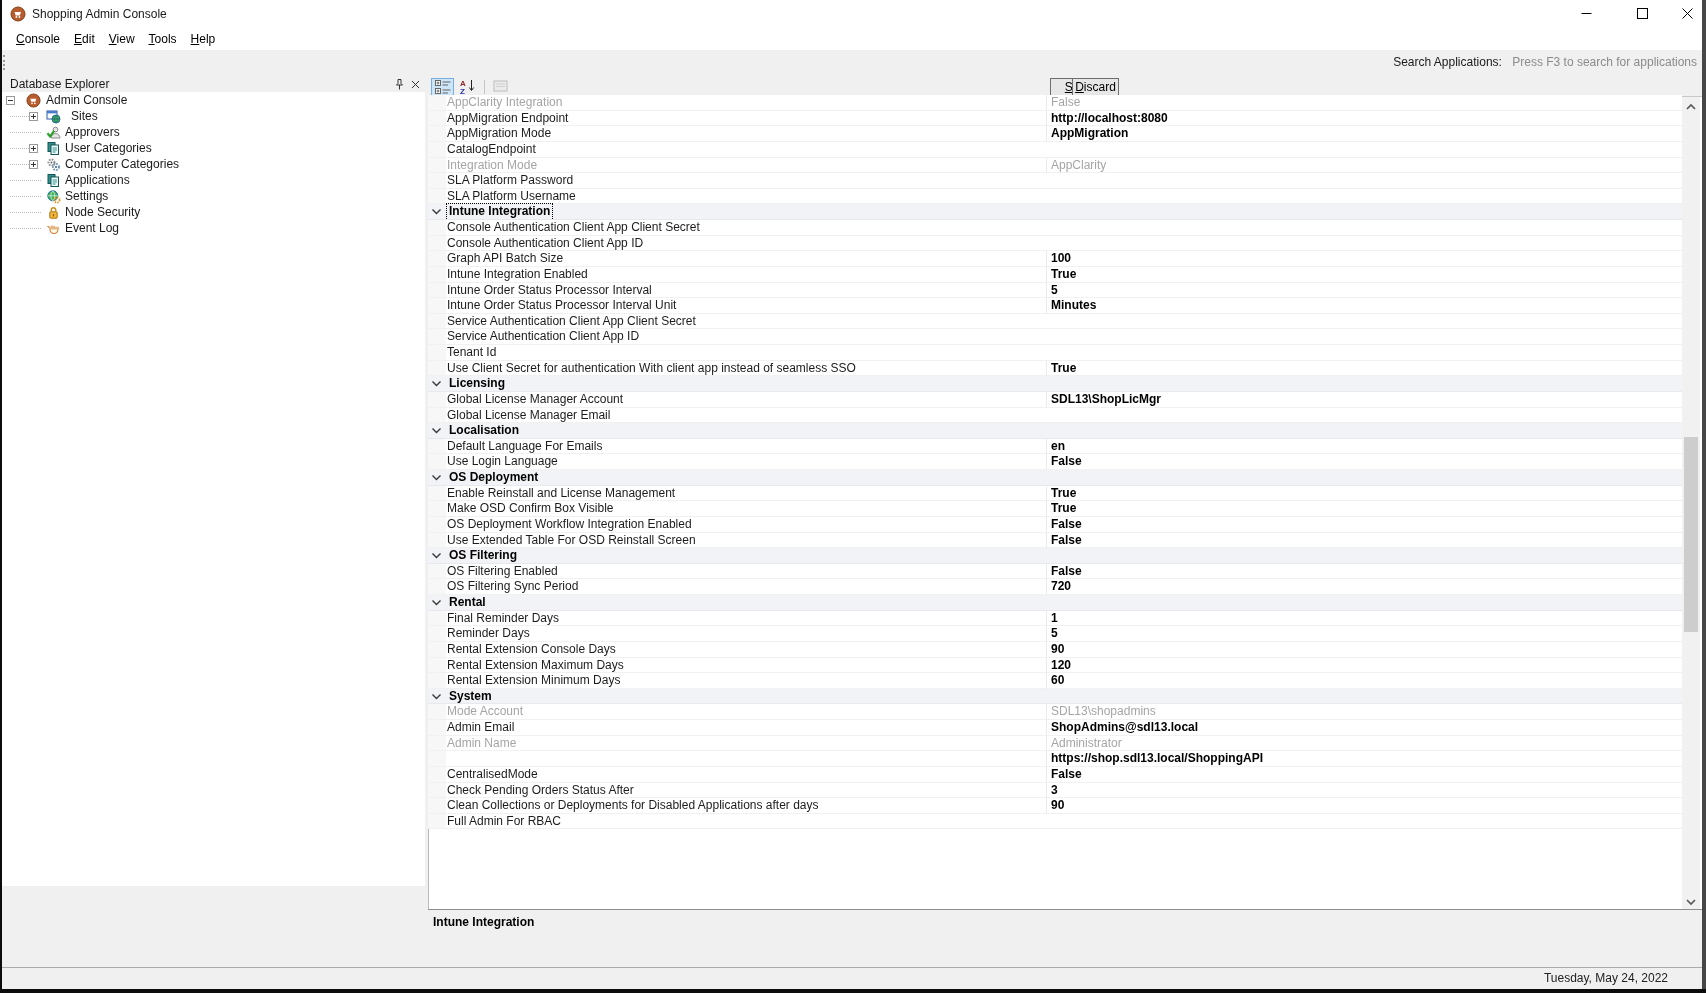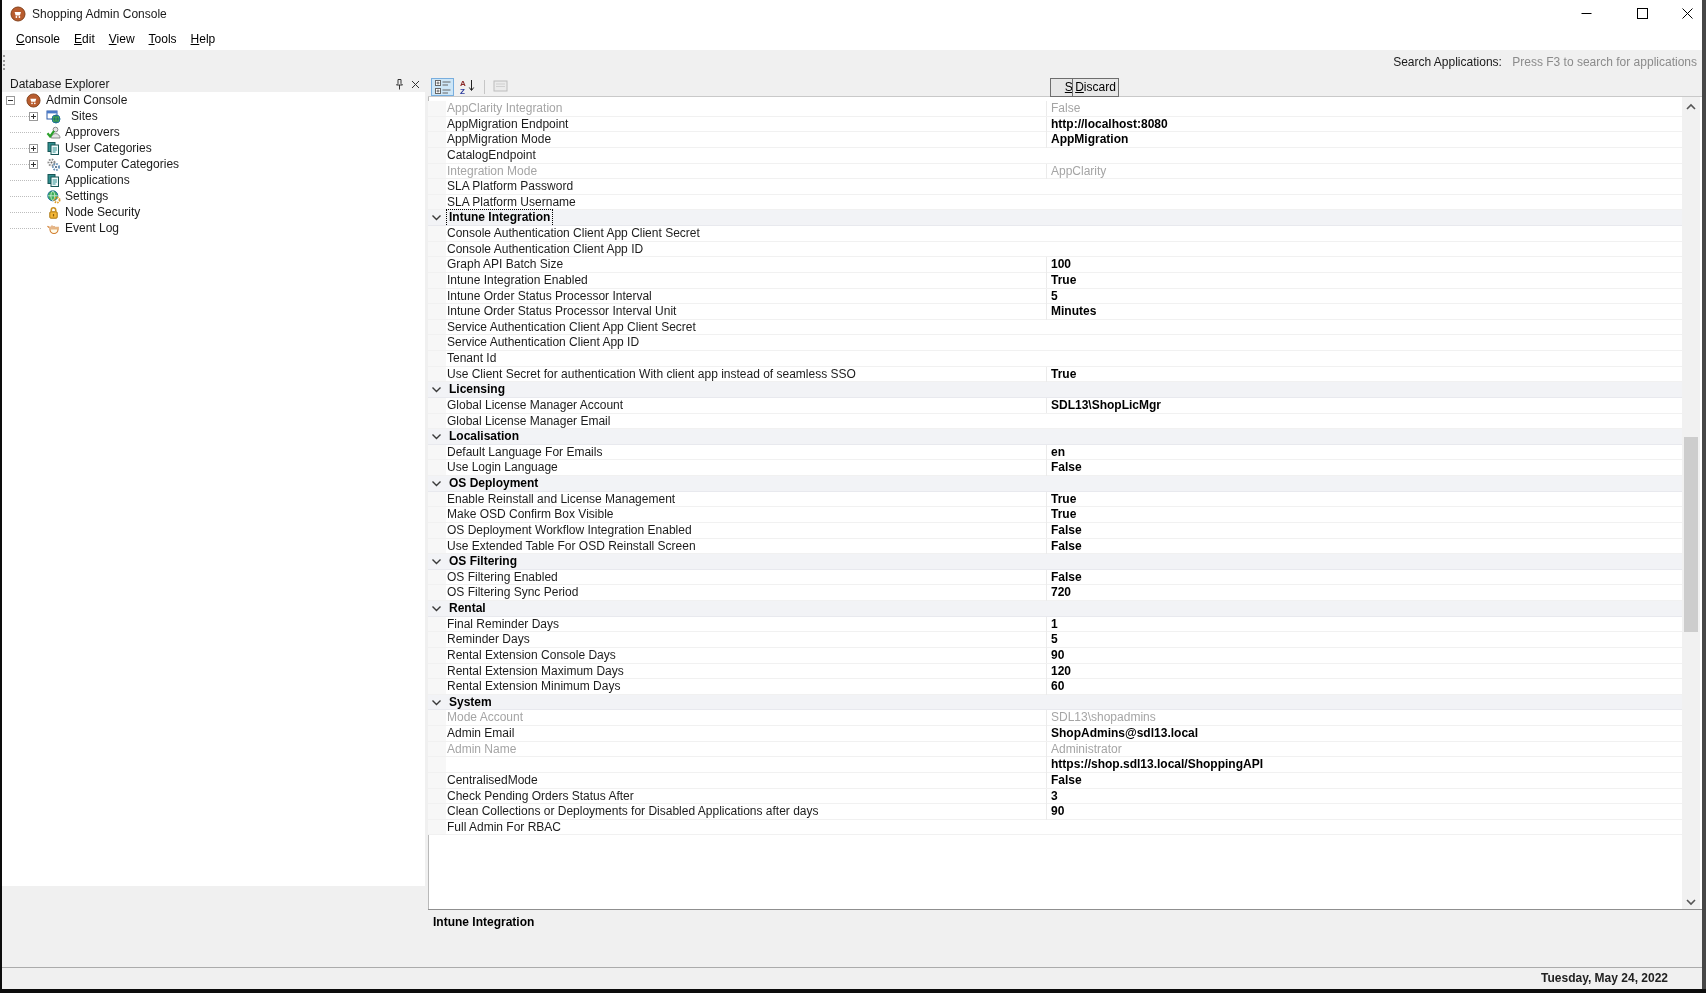--- a/index.html
+++ b/index.html
@@ -50,21 +50,21 @@
   #right-pane-bg{left:428px;top:76px;width:1274px;height:891px;background:#fff;border-left:1px solid #b9b9b9;box-sizing:border-box;}
   #ptoolbar{left:428px;top:76px;width:1274px;height:21px;background:#f0f0f0;border-bottom:1px solid #c9c9c9;box-sizing:border-box;}
   .pg-btn{top:78px;width:23px;height:18px;text-align:center;box-sizing:border-box;}
   .pg-btn.selected{background:#cde6f7;border:1px solid #79aede;}
   .pg-btn.disabled{opacity:.6;filter:grayscale(1);}
   .pg-sep{top:80px;width:1px;height:14px;background:#c6c6c6;}
   .cmd-btn{top:78px;height:19px;background:#e7e7e7;border:1px solid #6e6e6e;box-sizing:border-box;
     text-align:center;line-height:16px;font-size:12px;color:#000;}
 
   
-  #grid{left:428px;top:101px;width:1254px;}
+  #grid{left:428px;top:95px;width:1254px;}
   .g-row{position:relative;height:15.63px;line-height:15.4px;white-space:nowrap;box-sizing:border-box;}
   .g-row.item{border-bottom:1px solid #f1f1f1;background:#fff;}
   .g-row.item .g-gutter{position:absolute;left:0;top:0;width:18px;height:100%;background:#f7f7f7;}
   .g-name{position:absolute;left:18px;top:0;width:628px;padding-left:1px;overflow:hidden;color:#1c1c1c;}
   .g-value{position:absolute;left:618px;top:0;width:636px;padding-left:4px;border-left:1px solid #ebebeb;
     overflow:hidden;font-weight:bold;color:#000;box-sizing:border-box;}
   .g-row.readonly .g-name,.g-row.readonly .g-value{color:#a5a5a5;font-weight:normal;}
   .g-row.category{background:#f2f3f6;border-bottom:1px solid #e8e9ee;}
   .g-row.category .g-cat-label{position:absolute;left:19px;top:0;font-weight:bold;color:#000;padding:0 2px;}
   .g-row.category.selected .g-cat-label{outline:1px dotted #000;}
@@ -72,21 +72,21 @@
 
   
   #vscroll{left:1682px;top:97px;width:18px;height:812px;background:#f1f1f1;}
   .sb-arrow{left:0;width:18px;height:17px;text-align:center;}
   #sb-thumb{left:2px;top:340px;width:14px;height:195px;background:#cdcdcd;}
 
   
   #descpanel{left:428px;top:909px;width:1274px;height:58px;background:#f0f0f0;border-top:1px solid #8f8f8f;box-sizing:border-box;}
   #desc-title{left:5px;top:5px;font-weight:bold;color:#000;}
   #statusbar{left:2px;top:967px;width:1700px;height:22px;background:#f0f0f0;border-top:1px solid #ababab;box-sizing:border-box;}
-  #status-date{position:absolute;right:34px;top:3px;color:#222;font-weight:bold;}
+  #status-date{position:absolute;right:34px;top:3px;color:#222;}
 
   
   #b-left{left:0;top:0;width:2px;height:993px;background:#0c0c0c;}
   #b-bottom{left:0;top:989px;width:1706px;height:4px;background:#0c0c0c;}
   #b-right{left:1702px;top:0;width:4px;height:993px;background:#474747;}
   #b-top{left:0;top:0;width:1706px;height:1px;background:#6c6c6c;}
 </style>
 </head>
 <body>
 

